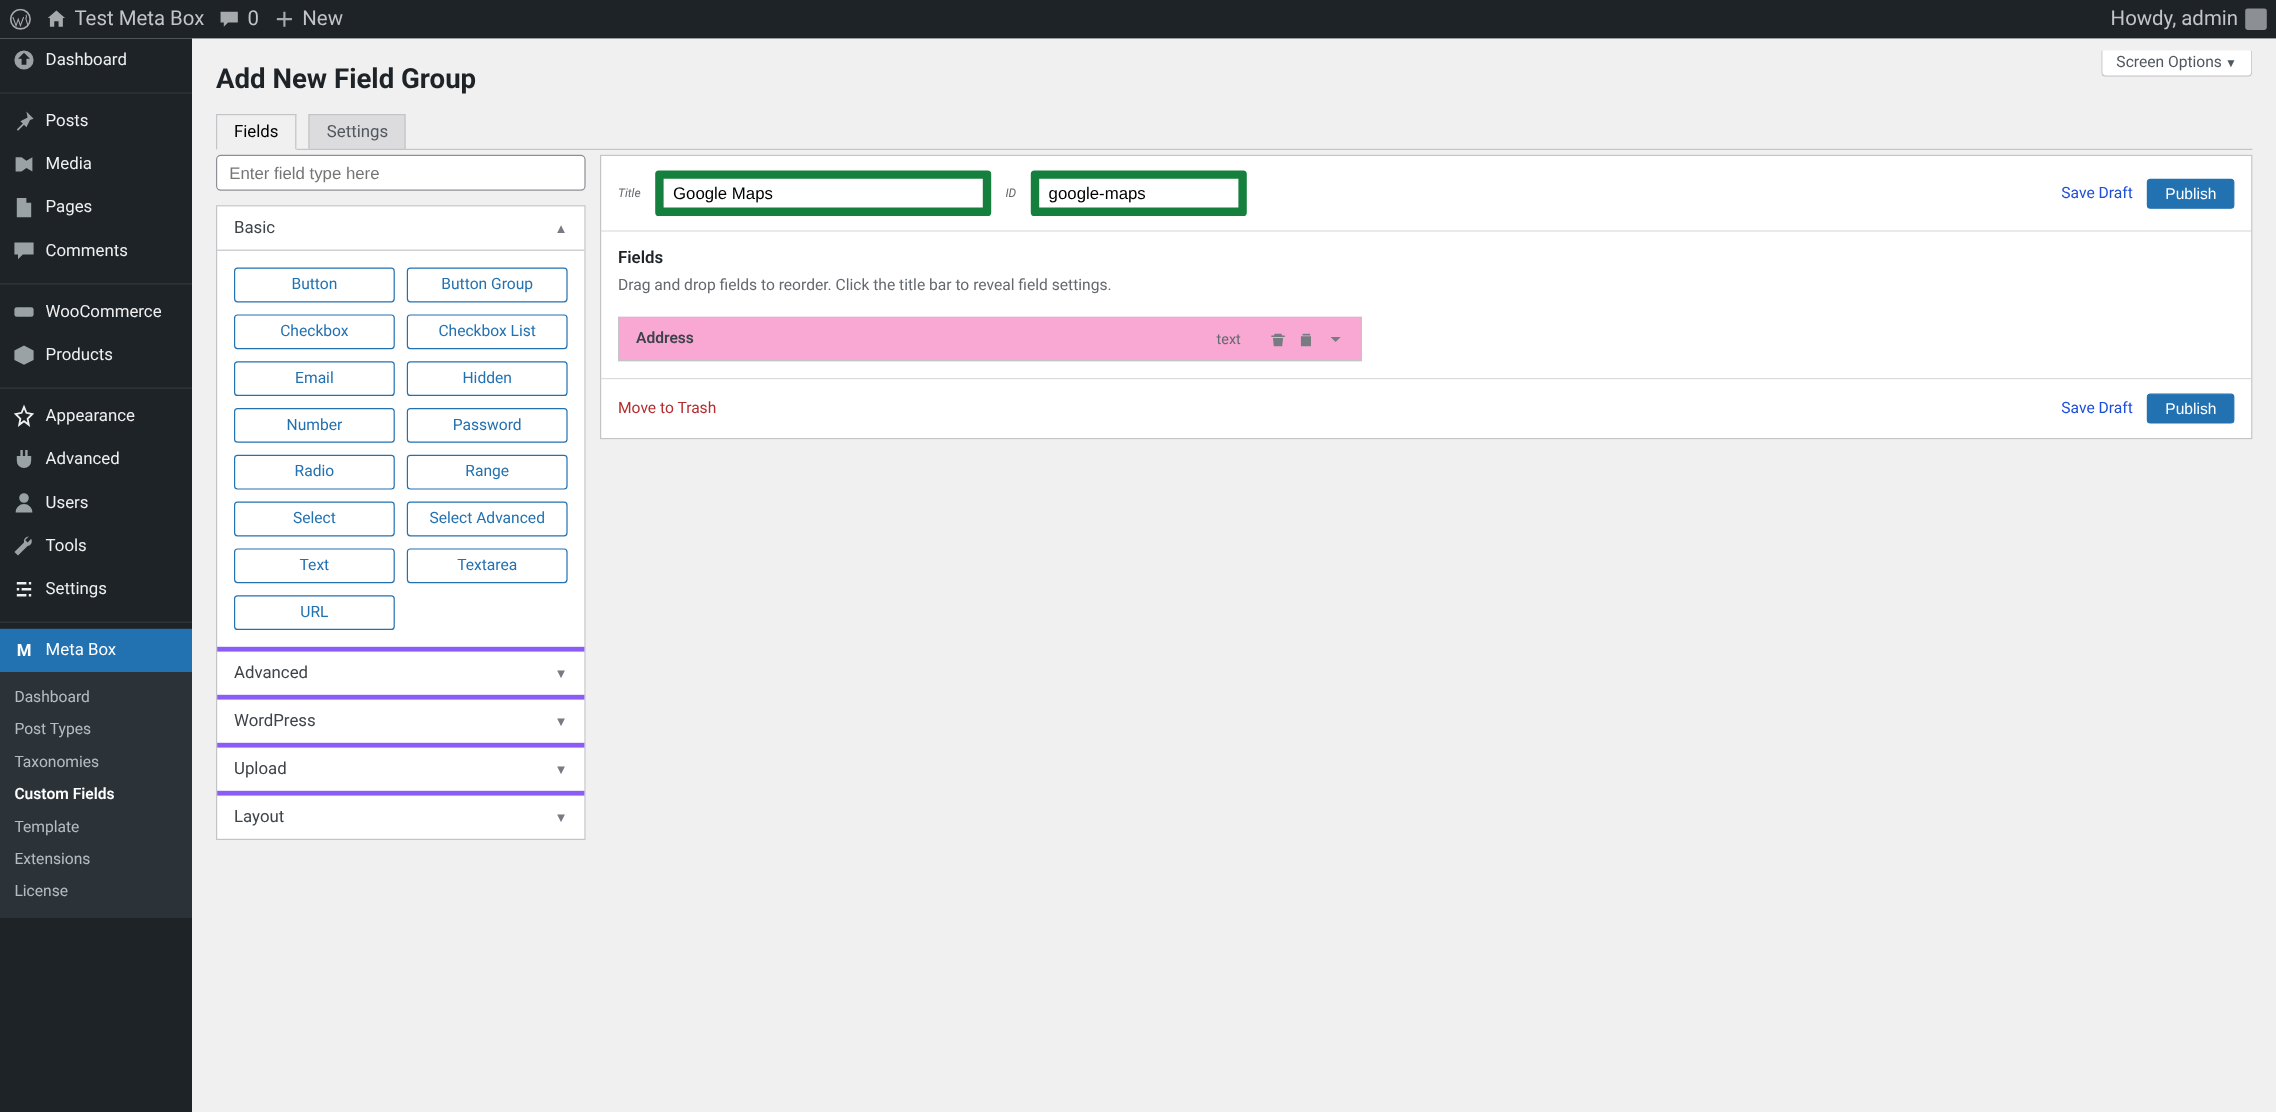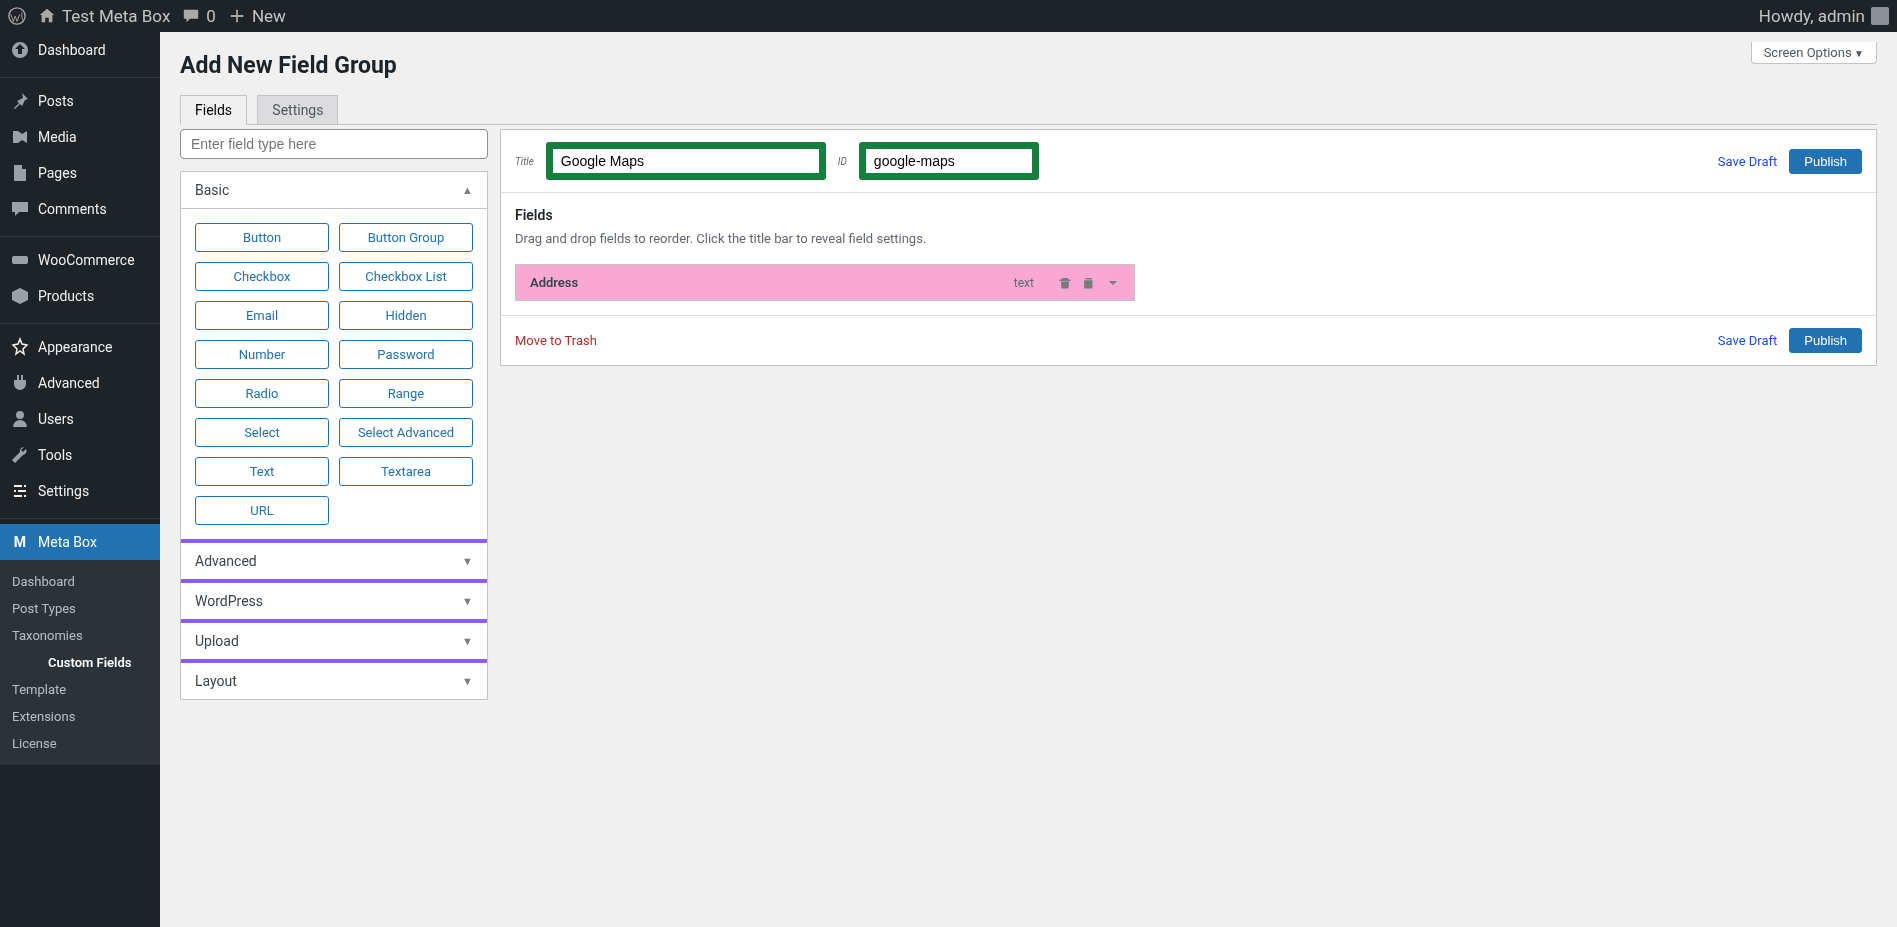--- a/index.html
+++ b/index.html
@@ -18,21 +18,21 @@
 .content { flex: 1; padding: 0 20px 20px 20px; }
 
 
 .menu-item { display: flex; align-items: center; gap: 8px; padding: 8px 8px 8px 10px; color: #f0f0f1; cursor: pointer; font-size: 14px; }
 .menu-item svg { width: 20px; height: 20px; fill: rgba(240,246,252,0.6); flex-shrink: 0; }
 .menu-item.current { background: #2271b1; color: #fff; position: relative; }
 .menu-item.current::after { content: ''; position: absolute; right: -8px; top: 50%; transform: translateY(-50%); border: 8px solid transparent; border-right-color: #f0f0f1; }
 .menu-sep { height: 5px; border-bottom: 1px solid #32373c; margin: 5px 0; }
 .submenu { background: #2c3338; padding: 8px 0; }
 .submenu-item { padding: 6px 12px; color: rgba(240,246,252,0.7); cursor: pointer; font-size: 13px; }
-.submenu-item.current { color: #fff; font-weight: 600; margin-left: 36px; }
+.submenu-item.current { color: #fff; font-weight: 600; }
 
 
 .page-title { font-size: 23px; font-weight: 700; margin: 20px 0 10px 0; color: #1d2327; }
 .screen-options { float: right; margin-top: 10px; background: #fff; border: 1px solid #c3c4c7; border-top: none; padding: 3px 12px; border-radius: 0 0 4px 4px; font-size: 13px; cursor: pointer; color: #50575e; }
 .screen-options::after { content: ' ▼'; font-size: 10px; }
 
 
 .nav-tab-wrapper { border-bottom: 1px solid #c3c4c7; margin: 0; padding-top: 6px; }
 .nav-tab { display: inline-block; padding: 6px 14px; background: #dcdcde; border: 1px solid #c3c4c7; margin-left: 0.5em; margin-bottom: -1px; font-size: 14px; color: #50575e; cursor: pointer; }
 .nav-tab:first-child { margin-left: 0; }

